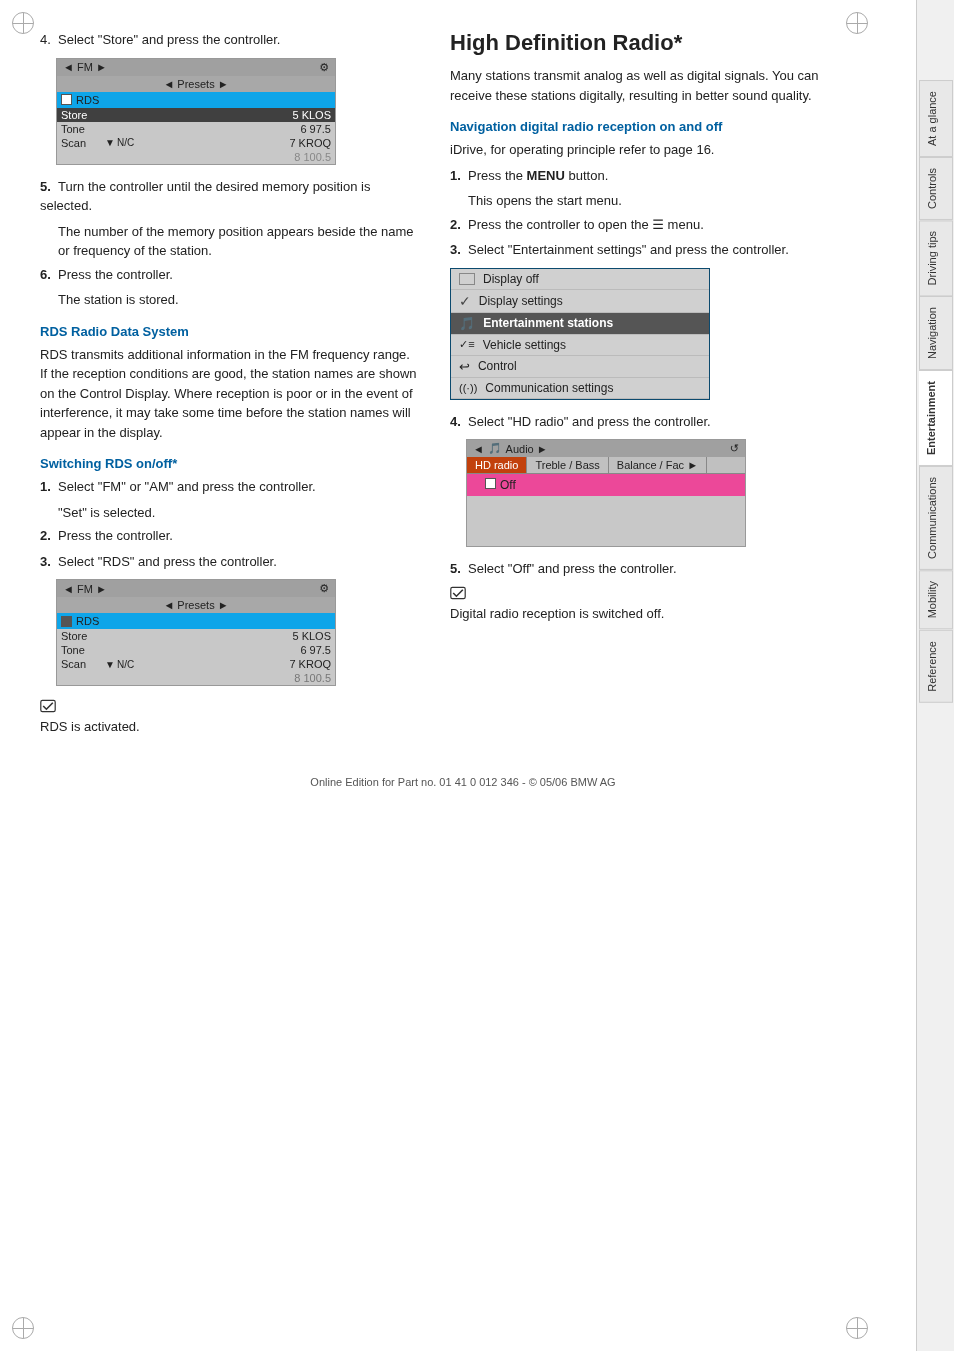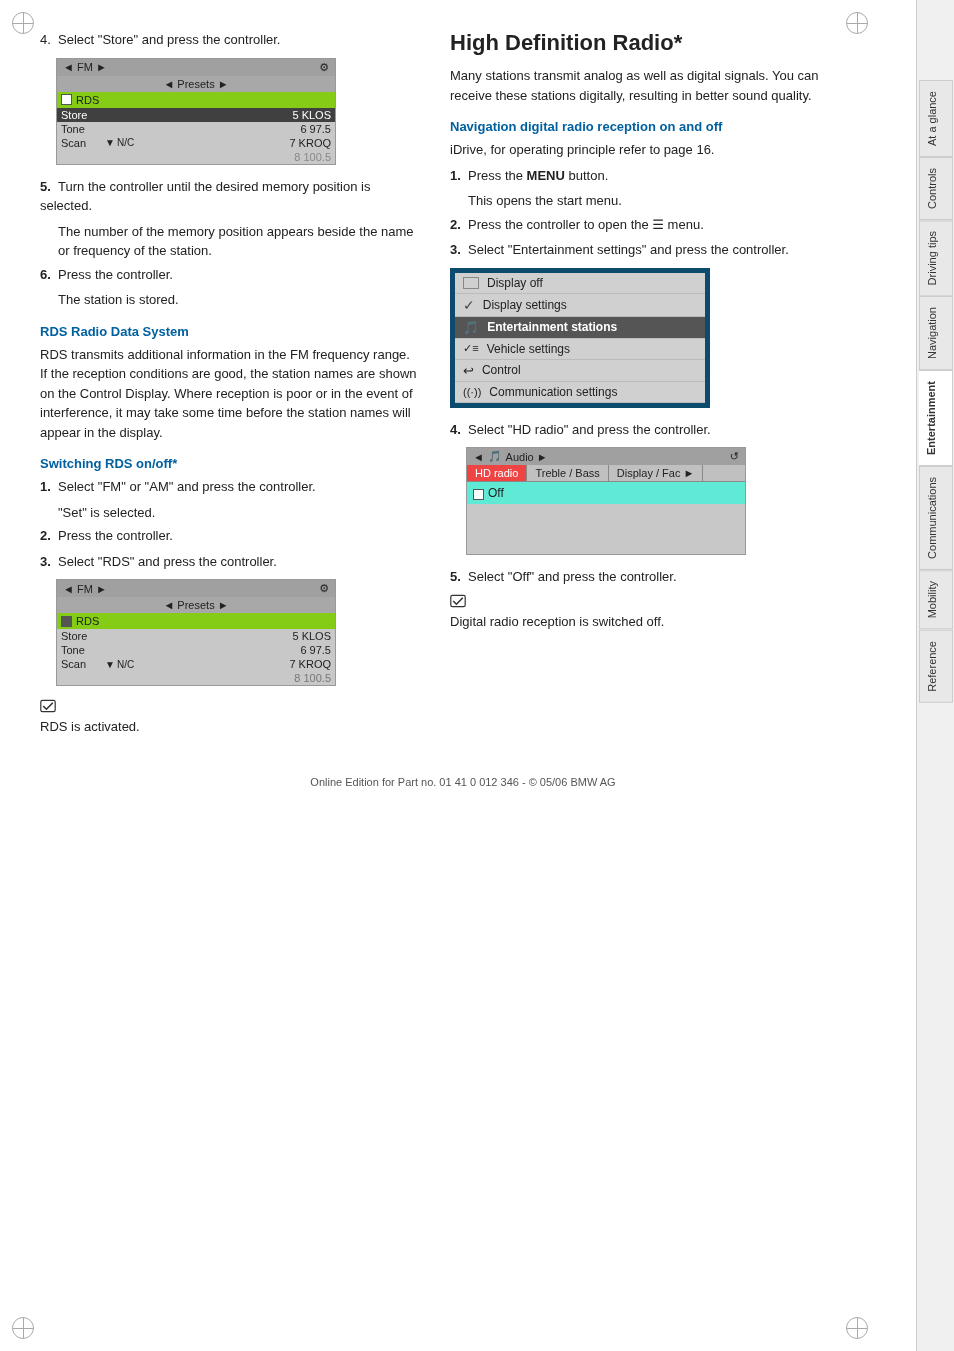--- a/index.html
+++ b/index.html
@@ -152,39 +152,39 @@
 
     .fm-row .arrow {
       width: 12px;
       font-size: 10px;
     }
 
     .rds-row {
       display: flex;
       align-items: center;
       padding: 2px 4px;
-      background: #84cc16;
+      background: #0ea5e9;
       font-size: 11px;
     }
 
     .checkbox-sm {
       width: 11px;
       height: 11px;
       border: 1px solid #555;
       background: #fff;
       display: inline-block;
       margin-right: 4px;
       vertical-align: middle;
     }
 
     
     .menu-mock {
       width: 260px;
       background: #c8c8c8;
-      border: 5px solid #0c4a6e;
+      border: 1px solid #0c4a6e;
       margin: 8px 0 12px 0;
     }
 
     .menu-row {
       display: flex;
       align-items: center;
       padding: 3px 8px;
       font-size: 12px;
       gap: 8px;
       background: #d0d0d0;
@@ -225,30 +225,30 @@
       border-bottom: 1px solid #888;
     }
 
     .hd-tab {
       padding: 2px 8px;
       font-size: 11px;
       border-right: 1px solid #888;
     }
 
     .hd-tab.active {
-      background: #ef4444;
+      background: #c2410c;
       color: #fff;
     }
 
     .hd-off-row {
       display: flex;
-      align-items: flex-end;
-      padding: 4px 6px;
+      align-items: flex-start;
+      padding: 4px 18px;
       font-size: 12px;
-      background: #5eead4;
+      background: #ec4899;
     }
 
     
     .main-heading {
       font-size: 22px;
       font-weight: bold;
       margin-bottom: 10px;
       margin-top: 0;
       line-height: 1.2;
     }
@@ -477,21 +477,21 @@
             <span style="display:flex;align-items:center;gap:4px;">
               <span>◄</span>
               <span>🎵</span>
               <span>Audio ►</span>
             </span>
             <span>↺</span>
           </div>
           <div class="hd-tabs">
             <div class="hd-tab active">HD radio</div>
             <div class="hd-tab">Treble / Bass</div>
-            <div class="hd-tab">Display / Fac ►</div>
+            <div class="hd-tab">Balance / Fac ►</div>
           </div>
           <div class="hd-off-row">
             <span class="checkbox-sm"></span>
             <span>Off</span>
           </div>
           <div style="height:50px;background:#c8c8c8;"></div>
         </div>
 
         <p><strong>5.</strong>&nbsp;&nbsp;Select "Off" and press the controller.</p>
         <div class="check-note">

